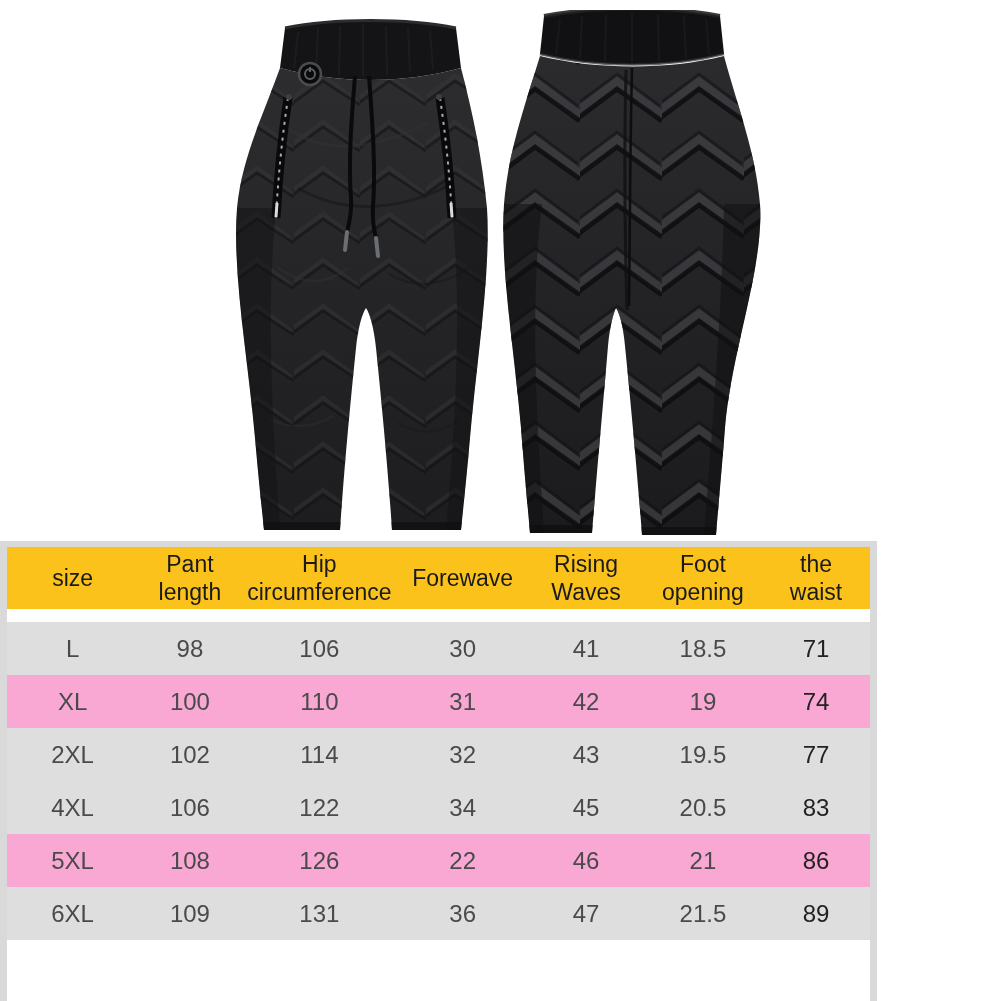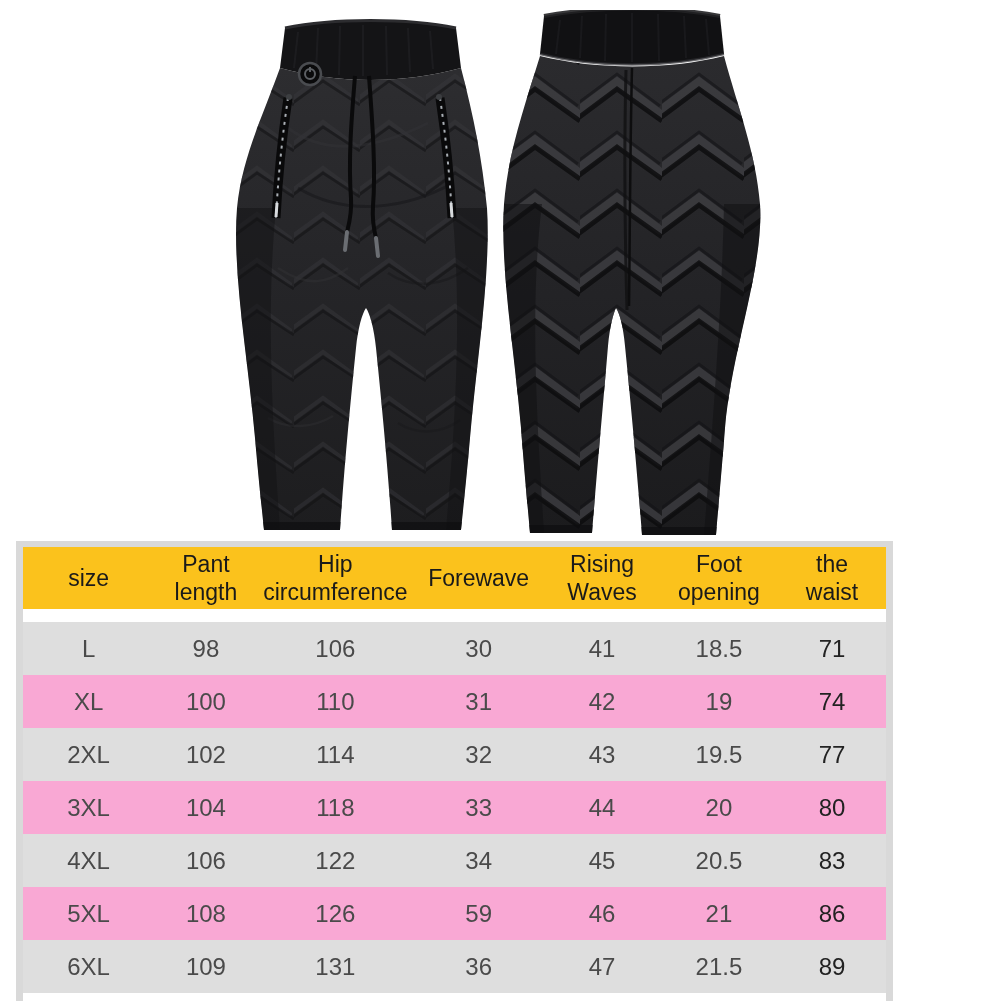--- a/index.html
+++ b/index.html
@@ -7,21 +7,21 @@
     position:relative;width:1001px;height:1001px;background:#fff;overflow:hidden;
     font-family:"Liberation Sans",sans-serif;
   }
   
   .photo-area{position:absolute;left:0;top:0;width:1001px;height:541px;background:#fff;}
   .pants-svg{position:absolute;}
   .pants-front{left:228px;top:18px;width:274px;height:520px;}
   .pants-back{left:498px;top:10px;width:270px;height:532px;}
   
   .size-table-wrap{
-    position:absolute;left:16px;top:541px;width:877px;height:460px;
+    position:absolute;left:0;top:541px;width:877px;height:460px;
     box-sizing:border-box;
     border-left:7px solid var(--border,#d9d9d9);
     border-right:7px solid var(--border,#d9d9d9);
     border-top:6px solid var(--border,#d9d9d9);
     background:#fff;
   }
   table.size-chart{width:100%;border-collapse:collapse;table-layout:fixed;}
   table.size-chart th{
     height:62px;background:var(--header-bg,#fbc21c);
     font-size:23px;font-weight:normal;color:var(--header-text,#1a1a1a);
@@ -223,43 +223,34 @@
         </tr>
         <tr class="g">
           <td>2XL</td>
           <td>102</td>
           <td>114</td>
           <td>32</td>
           <td>43</td>
           <td>19.5</td>
           <td>77</td>
         </tr>
-        <tr>
-          <td>3XL</td>
-          <td>104</td>
-          <td>118</td>
-          <td>33</td>
-          <td>44</td>
-          <td>20</td>
-          <td>80</td>
-        </tr>
         <tr class="g">
           <td>4XL</td>
           <td>106</td>
           <td>122</td>
           <td>34</td>
           <td>45</td>
           <td>20.5</td>
           <td>83</td>
         </tr>
         <tr>
           <td>5XL</td>
           <td>108</td>
           <td>126</td>
-          <td>59</td>
+          <td>22</td>
           <td>46</td>
           <td>21</td>
           <td>86</td>
         </tr>
         <tr class="g">
           <td>6XL</td>
           <td>109</td>
           <td>131</td>
           <td>36</td>
           <td>47</td>

